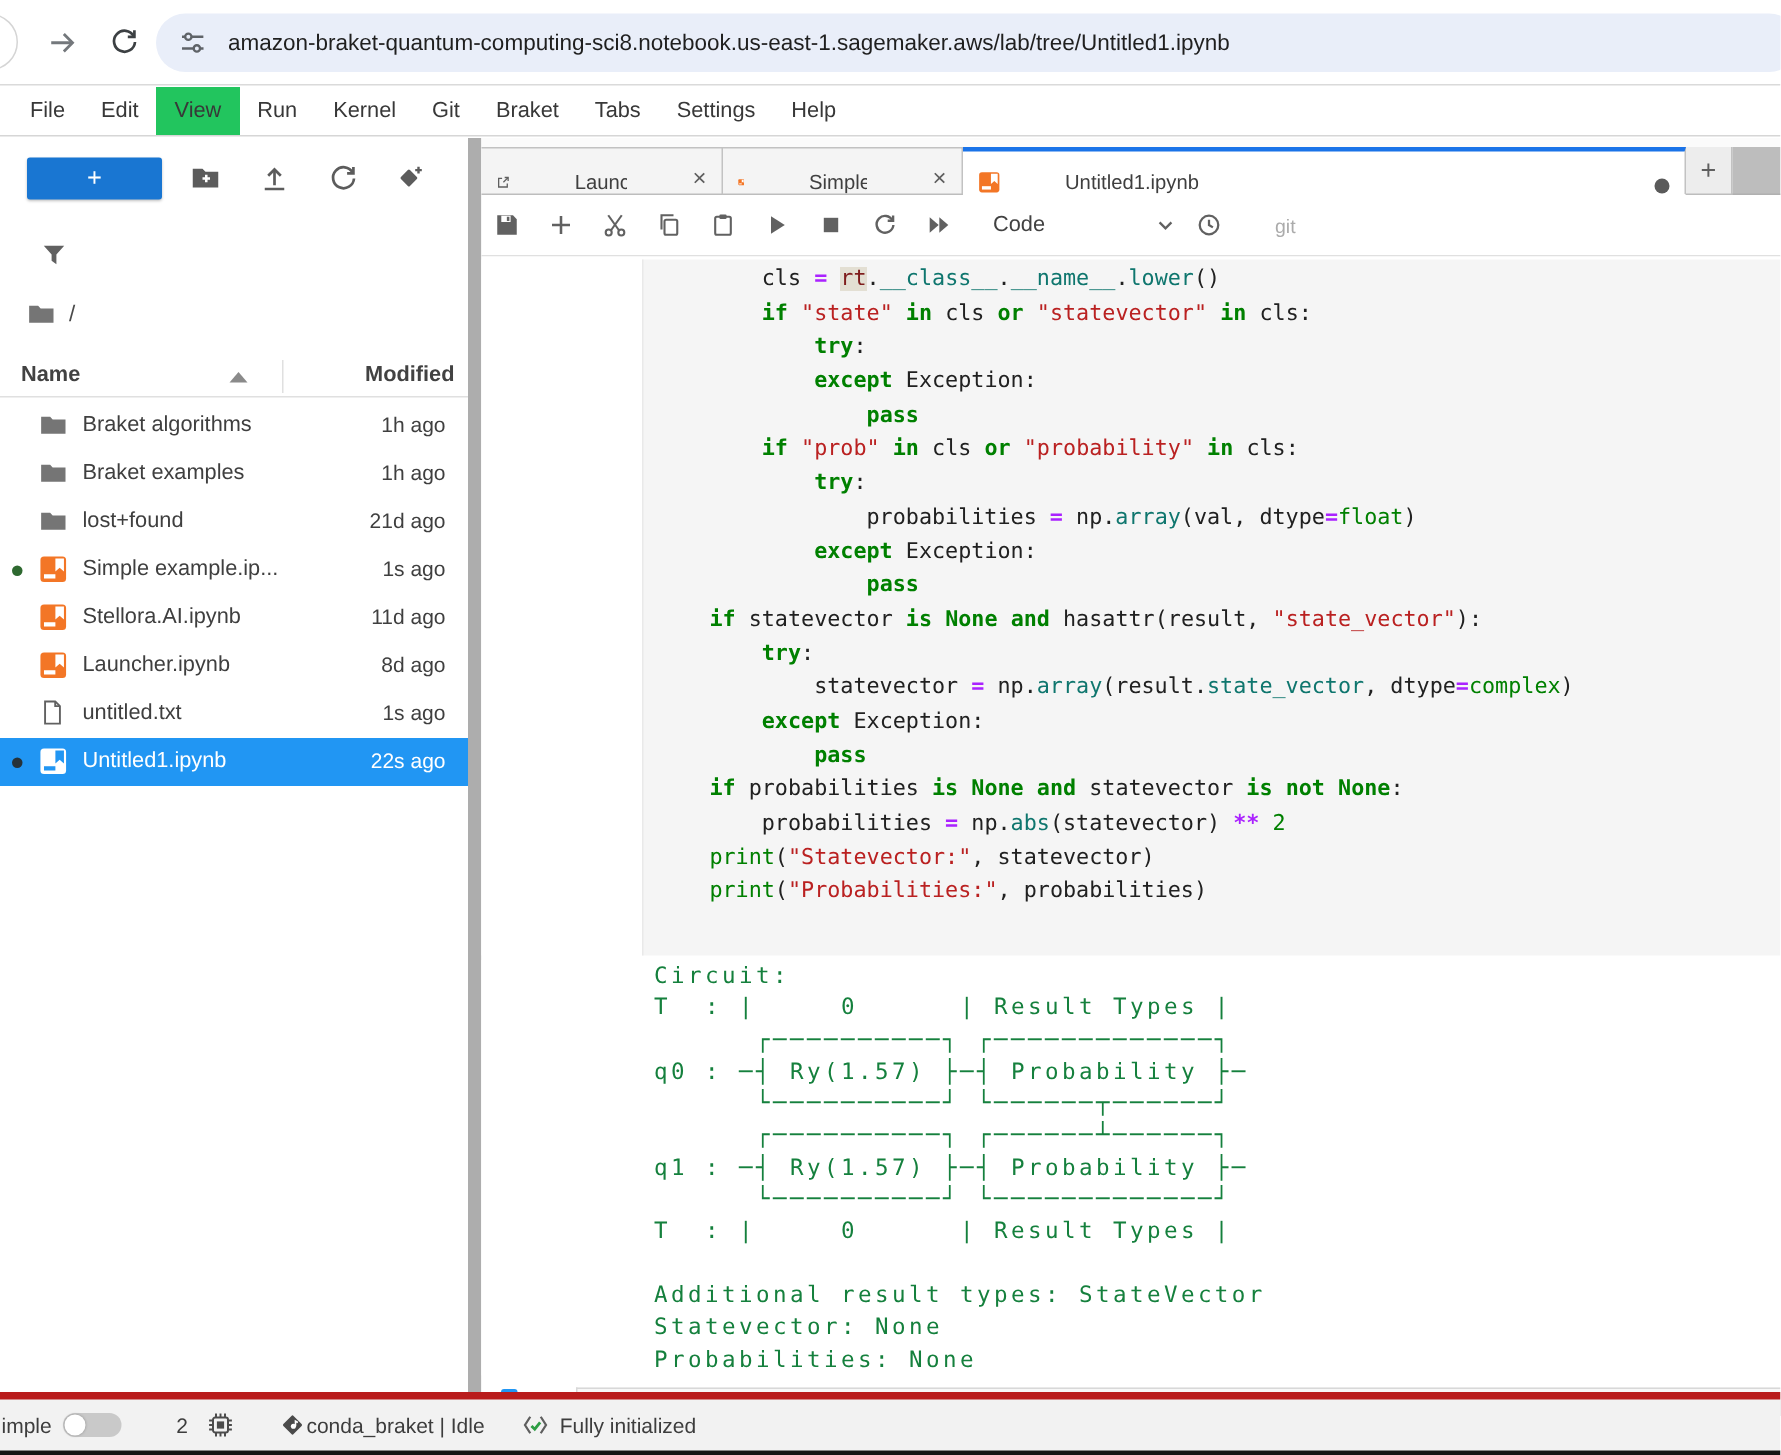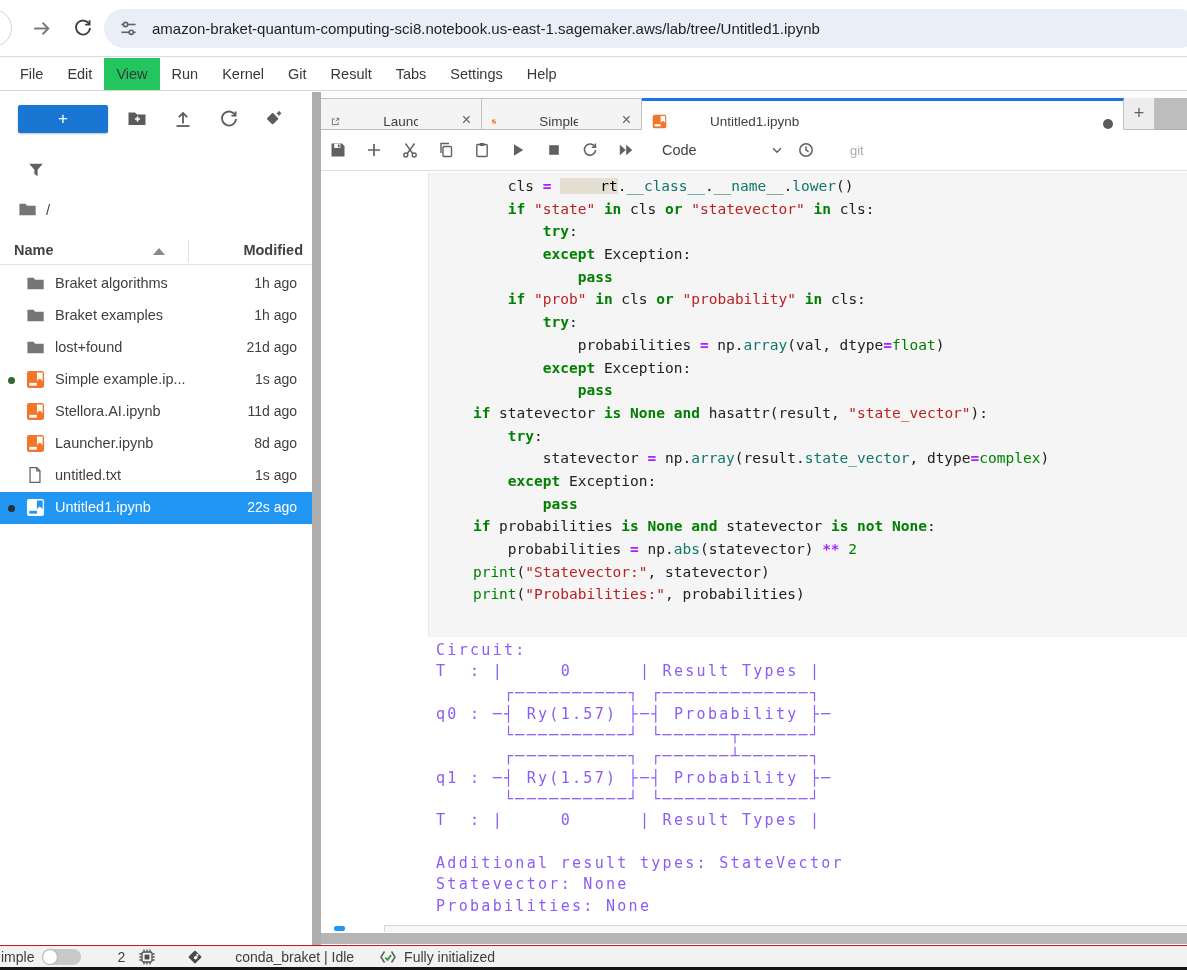--- a/index.html
+++ b/index.html
@@ -68,38 +68,38 @@
   .gutter { width:107px; background:#fff; }
   .editor { flex:1; background:#f5f5f5; border-left:1px solid #e9e9e9; padding:2px 0 0 9px; overflow:hidden; }
   .cl { font-family:"DejaVu Sans Mono",monospace; font-size:14.5px; line-height:22.7px; height:22.7px; white-space:pre; color:#212121; }
   .tk-k { color:#008000; font-weight:bold; }
   .tk-b { color:#008000; }
   .tk-s { color:#ba2121; }
   .tk-o { color:#aa22ff; font-weight:bold; }
   .tk-n { color:#008000; }
   .tk-p { color:#0f766e; }
   .tk-v { color:#212121; }
-  .tk-m { color:#000000; background:#e3dfd3;padding-left:40px; }
-
-  #output { position:absolute; top:469px; left:0; right:0; padding-left:115px; font-family:"DejaVu Sans Mono",monospace; font-size:15px; line-height:21.3px; letter-spacing:2.3px; color:#8b5cf6; white-space:pre; background:#fff; }
+  .tk-m { color:#7f1d1d; background:#e3dfd3; }
+
+  #output { position:absolute; top:469px; left:0; right:0; padding-left:115px; font-family:"DejaVu Sans Mono",monospace; font-size:15px; line-height:21.3px; letter-spacing:2.3px; color:#15803d; white-space:pre; background:#fff; }
 
   #nextcell-bar { position:absolute; bottom:14px; left:13px; width:11px; height:5px; background:#2196f3; border-radius:2px; }
   #nextcell-edge { position:absolute; bottom:13px; left:63px; right:0; height:7px; background:#f7f7f7; border-top:1px solid #d8d8d8; border-left:1px solid #d8d8d8; }
   #hscrollbar { position:absolute; bottom:1px; left:0; right:0; height:11px; background:#b5b5b5; }
 
   
-  #statusbar { position:absolute; left:0; right:0; bottom:3px; height:22px; background:#f2f2f2; border-top:1px solid #b91c1c; display:flex; align-items:center; font-size:14px; color:#3d3d3d; }
+  #statusbar { position:absolute; left:0; right:0; bottom:3px; height:39px; background:#f2f2f2; border-top:5px solid #b91c1c; display:flex; align-items:center; font-size:14px; color:#3d3d3d; }
   #simple-label { margin-left:1px; }
   .toggle { margin-left:8px; width:39px; height:16px; background:#c9c9c9; border-radius:8px; position:relative; }
   .toggle .knob { position:absolute; left:1px; top:1px; width:14px; height:14px; border-radius:50%; background:#fff; box-shadow:0 0 2px rgba(0,0,0,.3); }
   #term-count { margin-left:36px; }
   .st-icon { width:18px; height:18px; }
   #bug-chip { margin-left:13px; }
   #braket-diamond { margin-left:30px; }
-  #kernel-label { margin-left:31px; white-space:nowrap; }
+  #kernel-label { white-space:nowrap; }
   #git-check { margin-left:25px; }
   #init-label { margin-left:7px; white-space:nowrap; }
   #bottomstrip { position:absolute; left:0; right:0; bottom:0; height:3px; background:#151515; }
 </style>
 </head>
 <body>
 
 <div id="screen">
 
   <div id="browser-bar">
@@ -125,21 +125,21 @@
     </div>
   </div>
 
   <div id="menubar">
       <div class="menu-item">File</div>
       <div class="menu-item">Edit</div>
       <div class="menu-item active">View</div>
       <div class="menu-item">Run</div>
       <div class="menu-item">Kernel</div>
       <div class="menu-item">Git</div>
-      <div class="menu-item">Result</div>
+      <div class="menu-item">Braket</div>
       <div class="menu-item">Tabs</div>
       <div class="menu-item">Settings</div>
       <div class="menu-item">Help</div>
     </div>
 
   <div id="sidebar">
     <button id="new-launcher-button">+</button>
     <svg class="sb-icon" style="left:127px" viewBox="0 0 20 20">
         <path d="M1.5 3.5h6.5l2 2h8.5V16h-17z" fill="#5c5c5c"></path>
         <path d="M10.5 7.5v5M8 10h5" stroke="#fff" stroke-width="1.7" fill="none"></path>

